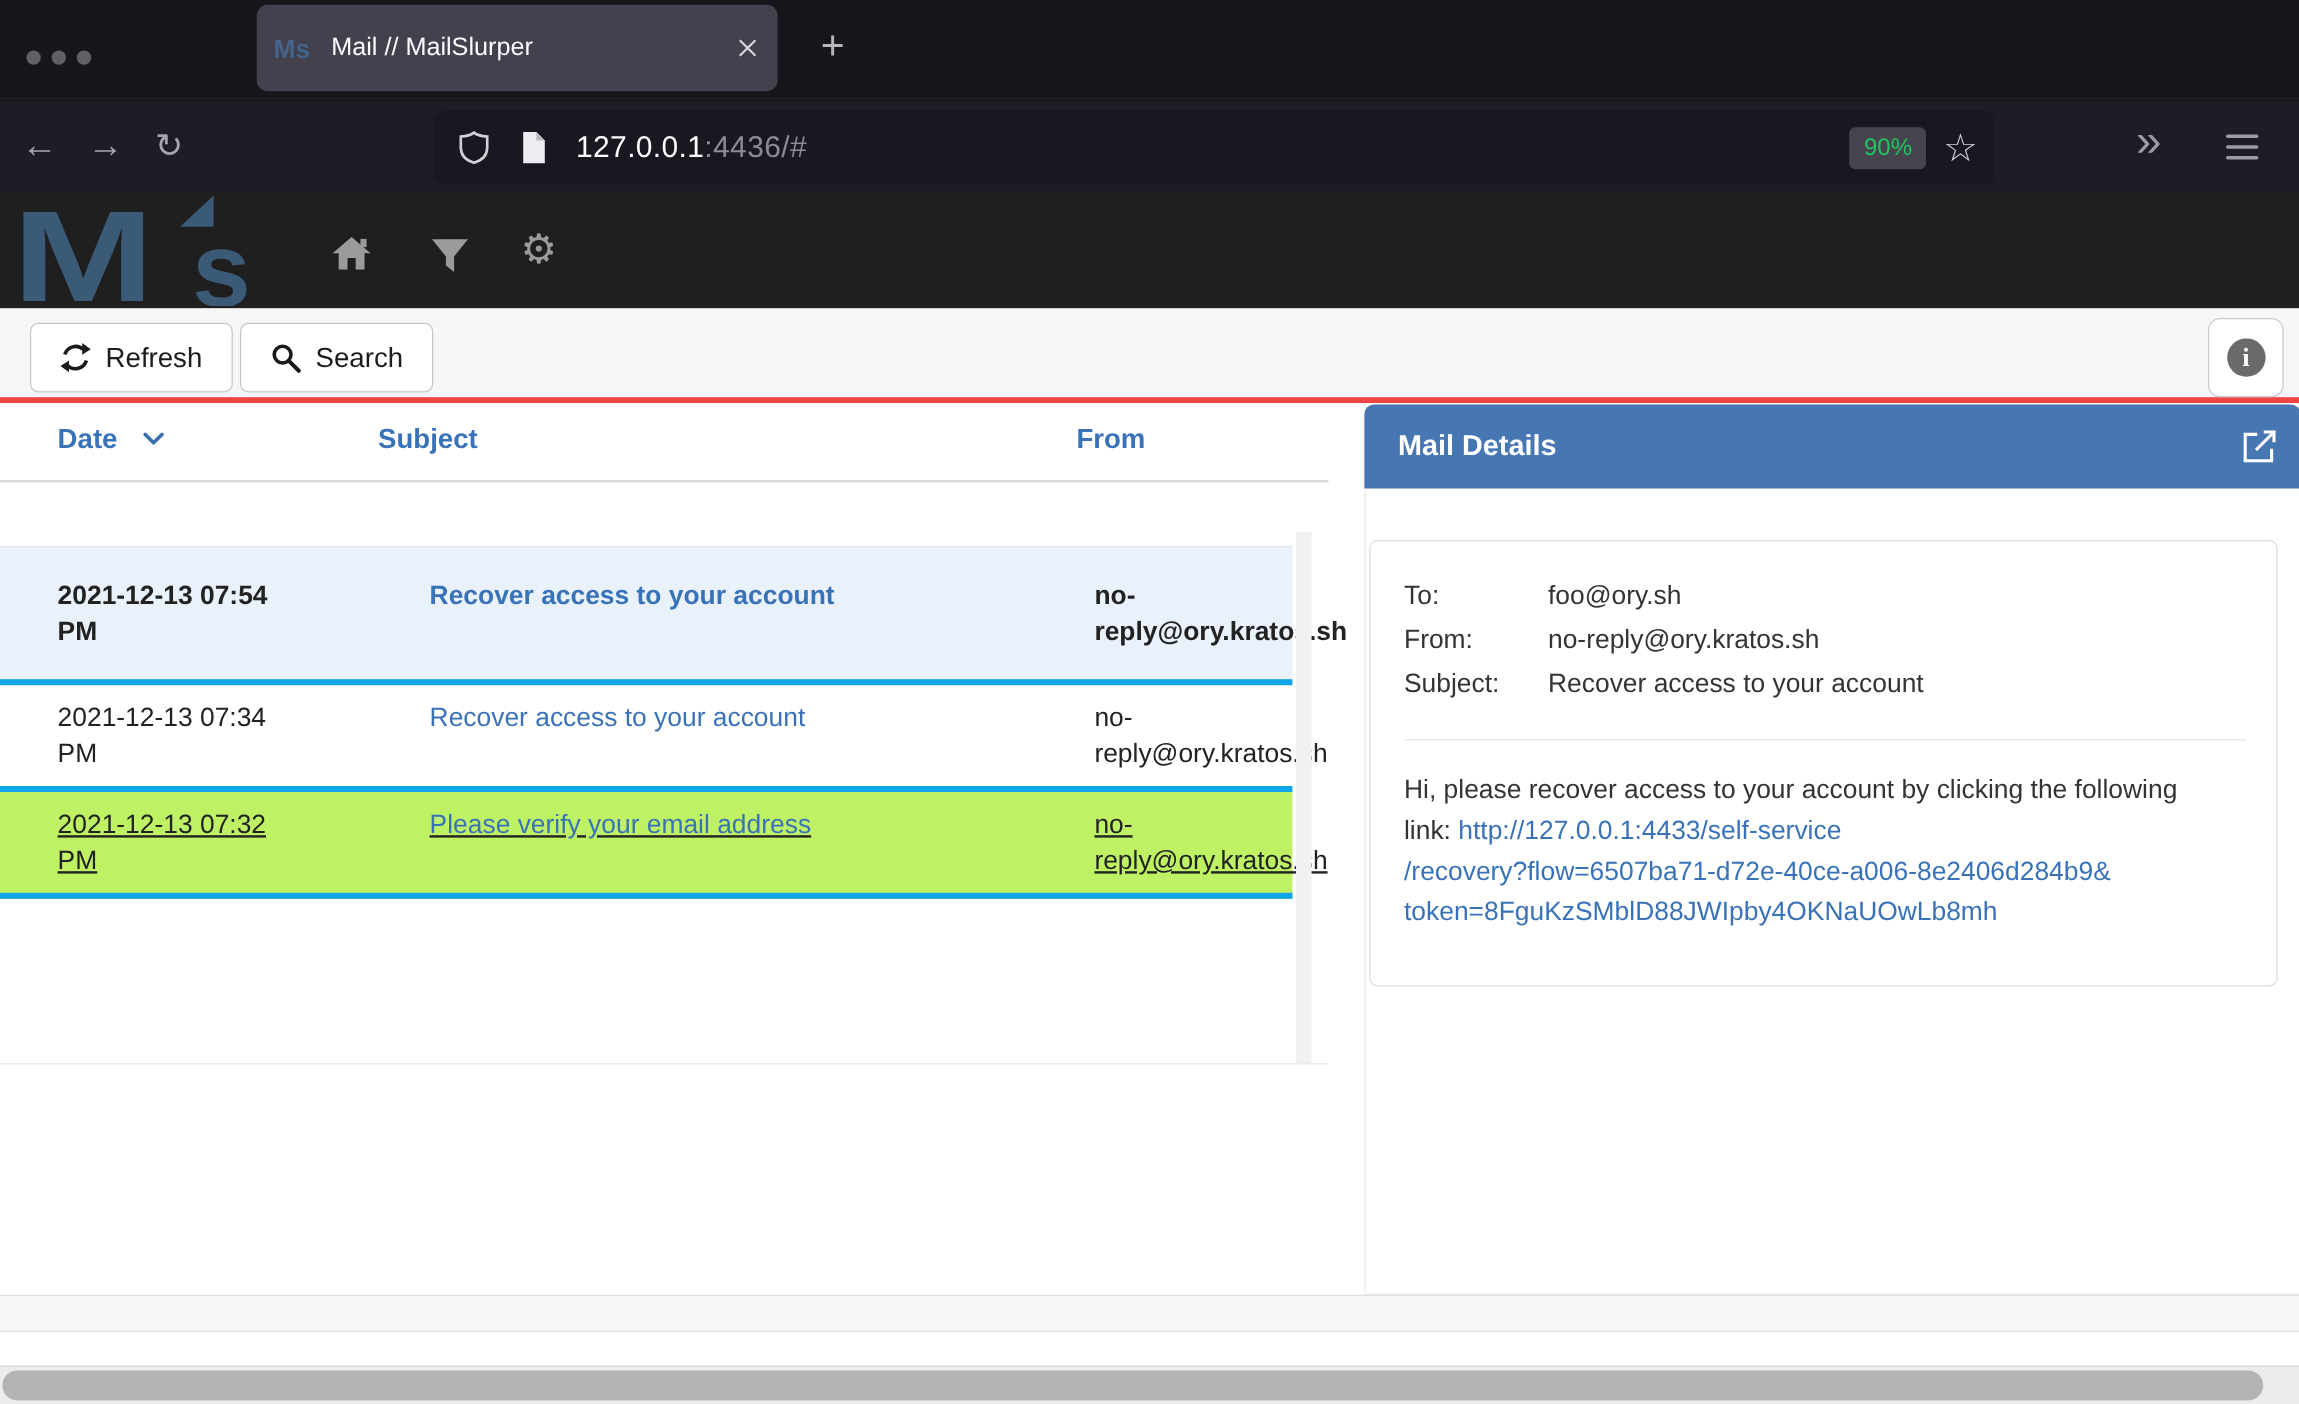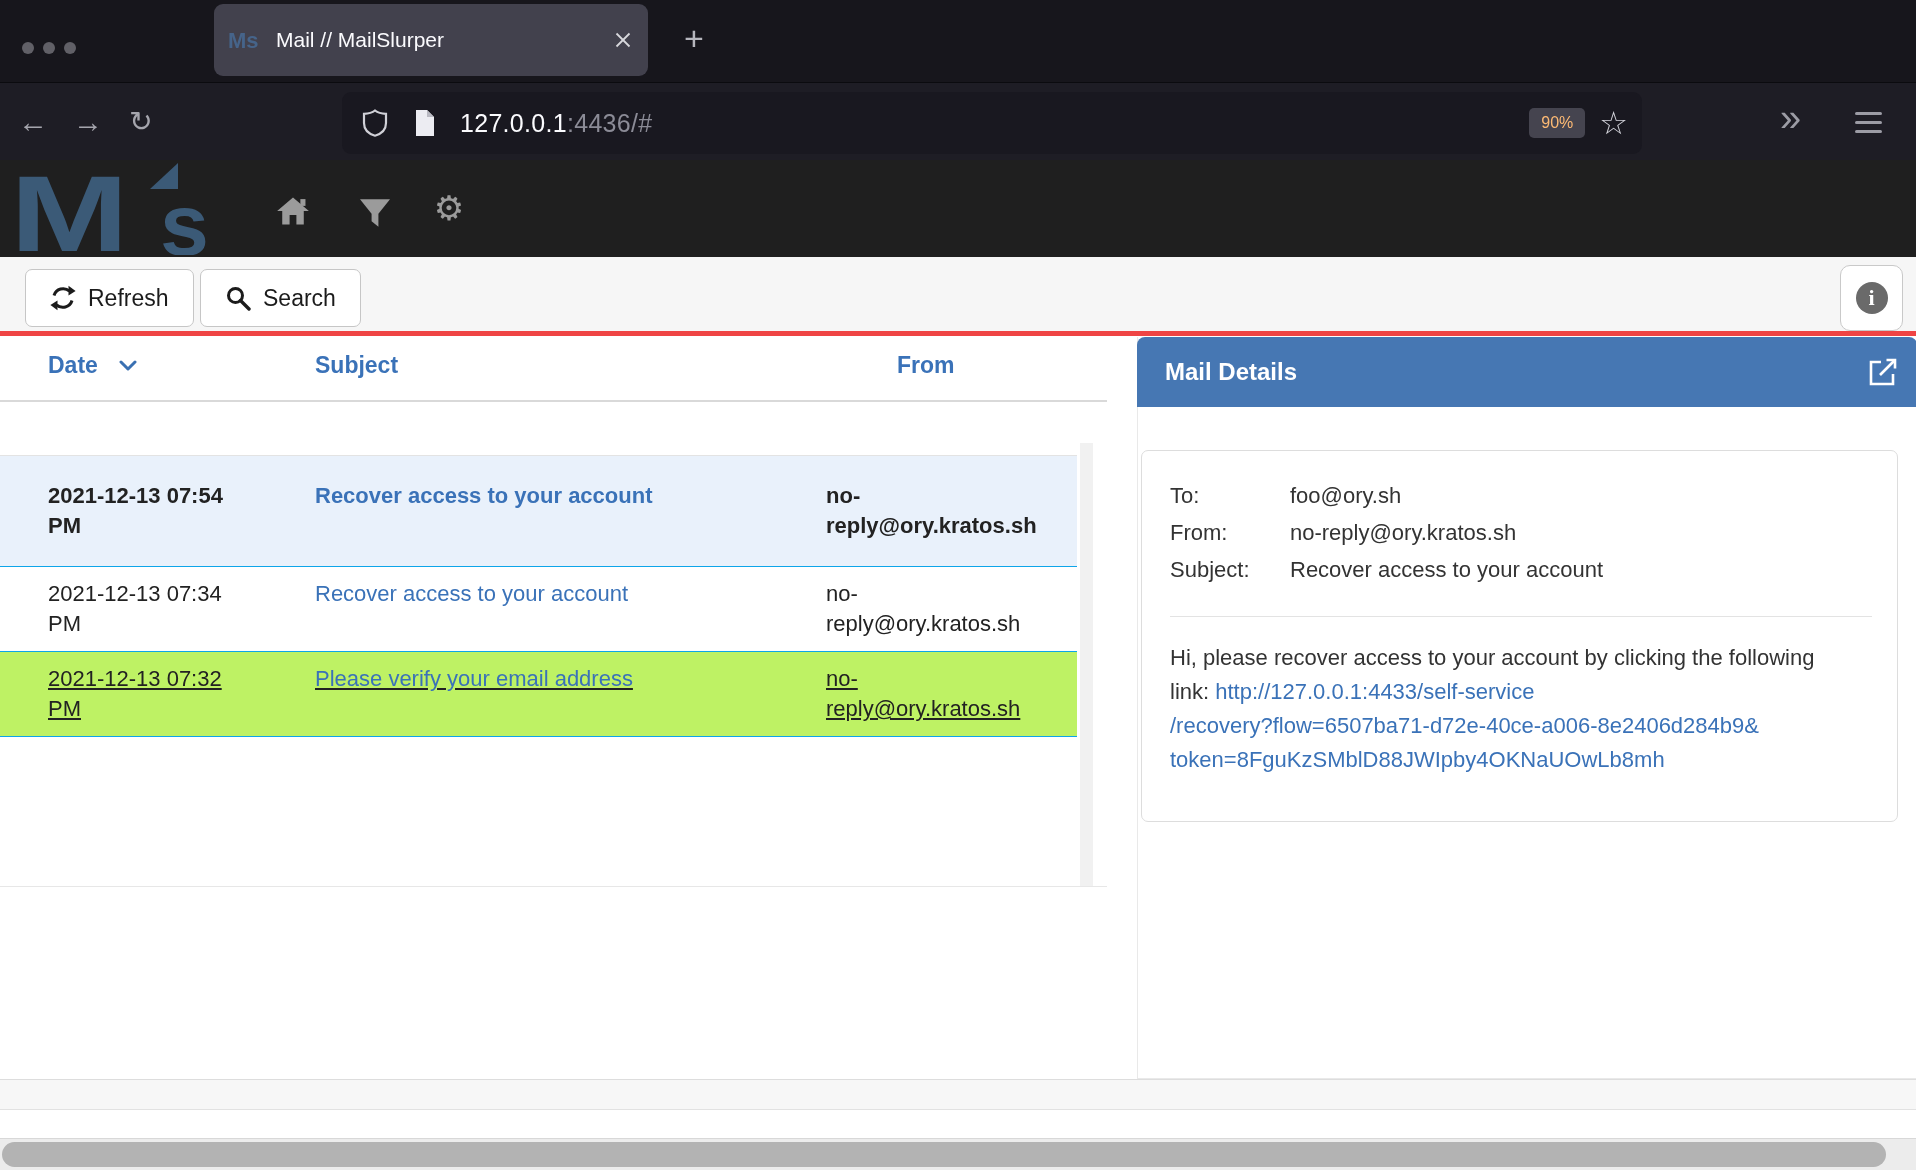--- a/index.html
+++ b/index.html
@@ -21,28 +21,28 @@
     border-radius:9px;display:flex;align-items:center;color:#fbfbfe;}
   .favicon{margin-left:14px;width:36px;height:26px;flex:0 0 auto;}
   .tab-title{margin-left:12px;font-size:21px;white-space:nowrap;}
   .tab-close{margin-left:auto;margin-right:16px;width:18px;height:18px;}
   .newtab{position:absolute;left:684px;top:20px;font-size:34px;font-weight:300;color:#b6b6bd;line-height:36px;}
 
   
   .navbar{position:absolute;top:82px;left:0;right:0;height:78px;background:#1e1d25;border-top:1px solid #0b0b0f;}
   .navbtn{position:absolute;top:21px;width:36px;text-align:center;font-size:30px;line-height:36px;color:#a5a5ad;}
   .nav-back{left:15px;} .nav-fwd{left:70px;} .nav-reload{left:123px;font-size:28px;}
-  .urlbar{position:absolute;left:342px;top:9px;width:1300px;height:62px;background:#191820;
+  .urlbar{position:absolute;left:362px;top:9px;width:1300px;height:62px;background:#191820;
     border-radius:9px;display:flex;align-items:center;}
   .shield{margin-left:20px;width:26px;height:28px;flex:0 0 auto;}
   .pageicon{margin-left:26px;width:22px;height:28px;flex:0 0 auto;}
   .url{margin-left:24px;font-size:25px;letter-spacing:.3px;white-space:nowrap;}
   .url .host{color:#fbfbfe;}
   .url .rest{color:#8b8b96;}
-  .zoom-badge{margin-left:auto;background:#45444f;border-radius:5px;padding:6px 12px;font-size:16px;color:#fdba74;}
+  .zoom-badge{margin-left:auto;background:#45444f;border-radius:5px;padding:6px 12px;font-size:20px;color:#22c55e;}
   .star{margin:0 14px 0 14px;font-size:32px;color:#d3d3da;line-height:32px;}
   .overflow-ico{position:absolute;left:1780px;top:14px;font-size:38px;color:#9c9ca5;line-height:42px;}
   .hamburger{position:absolute;left:1855px;top:29px;}
   .hamburger i{display:block;width:27px;height:3px;border-radius:2px;background:#9c9ca5;margin-bottom:6px;}
 
   
   .appnav{position:absolute;top:160px;left:0;right:0;height:97px;background:#1f1f1f;}
   .logo{position:absolute;left:18px;top:3px;width:204px;height:92px;}
   .appnav-ico{position:absolute;top:36px;width:34px;height:30px;text-align:center;}
   .ico-home{left:276px;} .ico-filter{left:358px;top:38px;} .ico-gear{left:432px;top:30px;font-size:34px;color:#9b9b9b;line-height:36px;}
@@ -61,21 +61,21 @@
   .content{position:absolute;top:336px;left:0;right:0;height:743px;background:#fff;}
 
   .list-panel{position:absolute;left:0;top:0;width:1107px;height:743px;}
   .list-head{position:absolute;top:0;left:0;right:0;height:64px;}
   .col-label{position:absolute;top:16px;font-size:23px;font-weight:bold;color:var(--link-blue);}
   .col-date{left:48px;display:flex;align-items:center;gap:21px;}
   .col-subject{left:315px;} .col-from{left:897px;}
   .head-divider{position:absolute;top:64px;left:0;width:100%;height:2px;background:#d9d9d9;}
   .rows{position:absolute;top:119px;left:0;width:1077px;}
   .mailrow{display:grid;grid-template-columns:267px 511px 1fr;padding:12px 0 12px 48px;
-    font-size:22px;line-height:30px;color:#222;border-bottom:1px solid #0ea5e9;cursor:pointer;}
+    font-size:22px;line-height:30px;color:#222;border-bottom:5px solid #0ea5e9;cursor:pointer;gap:43px;}
   .mailrow.selected{background:var(--selected-row-bg);padding-top:25px;padding-bottom:25px;
     border-top:1px solid #e3e3e3;font-weight:bold;}
   .mailrow.stripe{background:#bef264;text-decoration:underline;}
   .cell-date{padding-right:58px;}
   .cell-subject{color:var(--link-blue);}
   .cell-from{padding-right:46px;}
   .vtrack{position:absolute;left:1080px;top:107px;width:13px;height:443px;background:#f1f1f1;}
   .list-bottomline{position:absolute;top:550px;left:0;width:1107px;height:1px;background:#e7e7e7;}
 
   .details-panel{position:absolute;left:1137px;top:1px;width:780px;height:742px;background:#fff;

